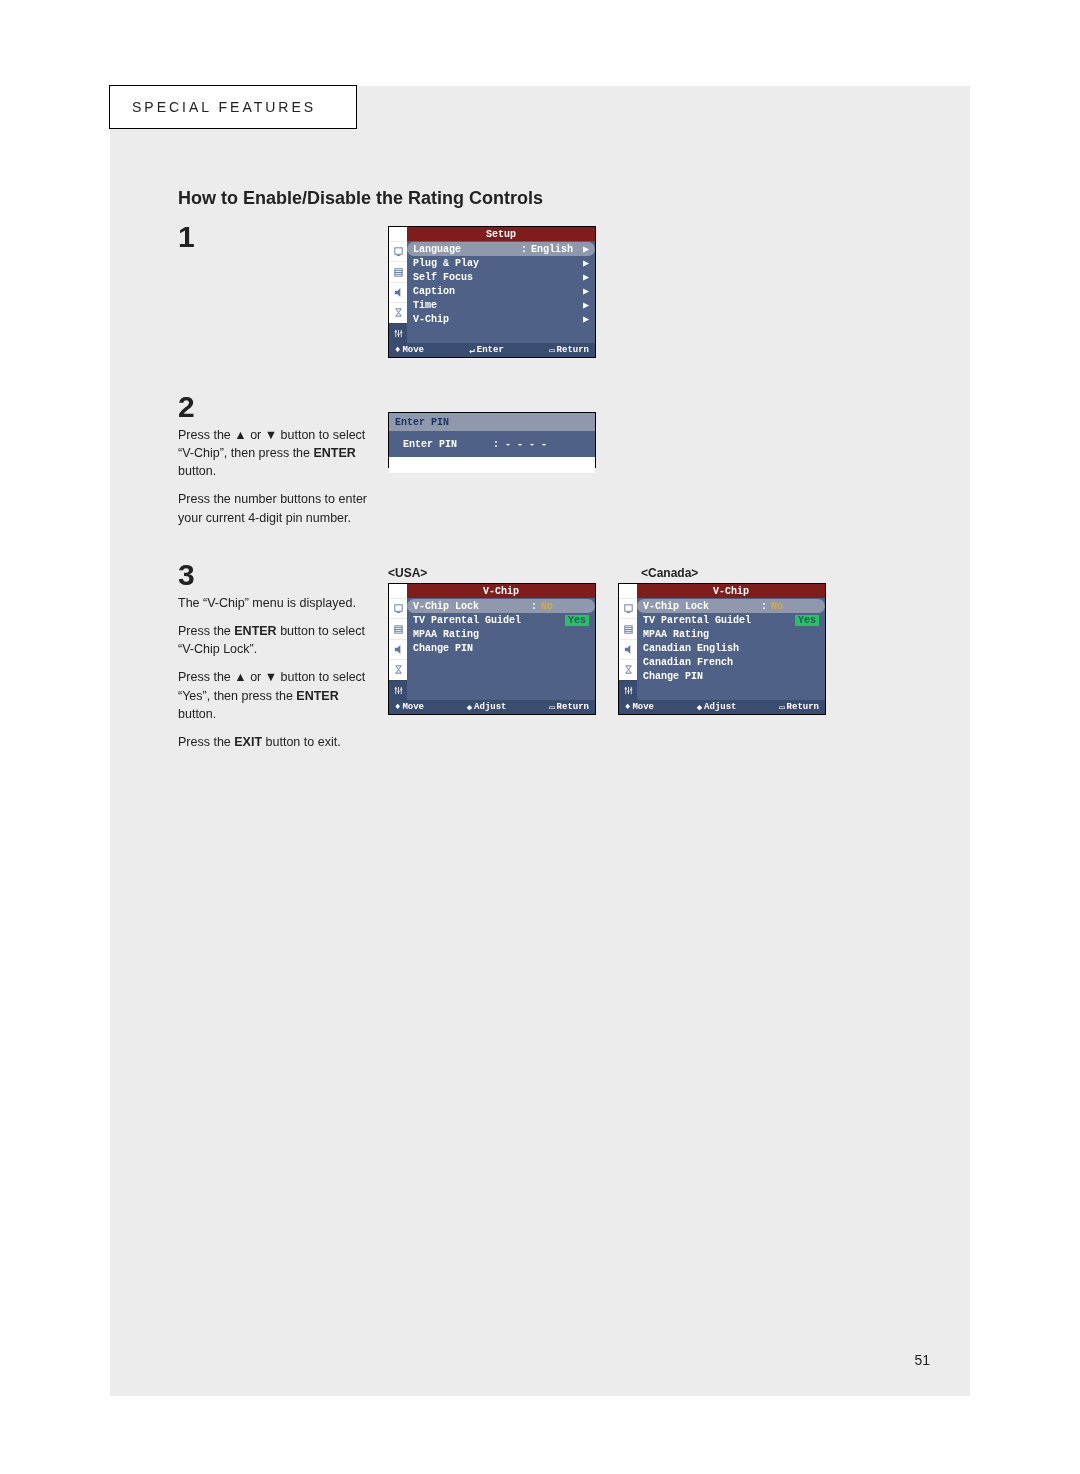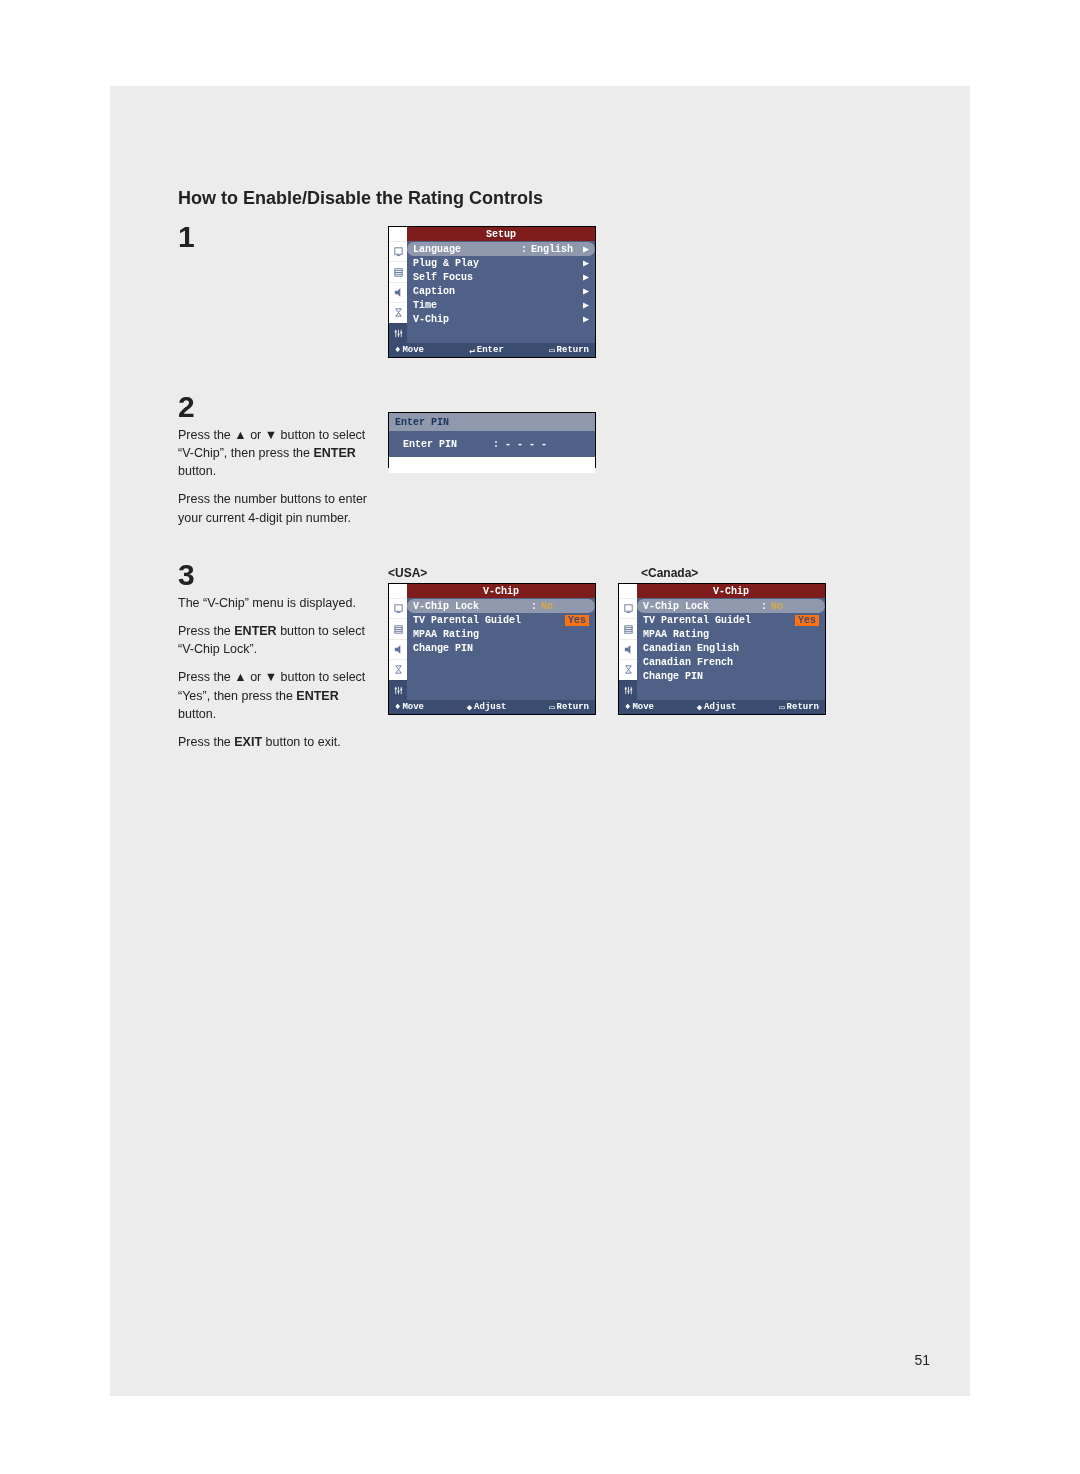--- a/index.html
+++ b/index.html
@@ -145,21 +145,21 @@
   .osd .row .label { flex: 1; overflow: hidden; text-overflow: clip; }
   .osd .row .val { width: 48px; padding-left: 4px; }
   .osd .row .caret { width: 10px; text-align: right; }
   .osd .row.sel {
     background: #8f98ad;
     color: #fff;
     border-radius: 7px;
   }
   .osd .row .valhl { color: #d7a84a; }
   .osd .row .valinv {
-    background: #f97316;
+    background: #22c55e;
     color: #3a4c70;
     padding: 0 3px;
   }
   .osd .footer {
     height: 14px;
     background: #3a4c70;
     color: #fff;
     display: flex;
     align-items: center;
     justify-content: space-between;
@@ -200,20 +200,23 @@
     font-size: 14px;
     color: #222;
   }
   svg.icn { width: 11px; height: 11px; }
 </style>
 </head>
 <body>
 
 <div class="page">
 
+  <div class="tab">
+    <span>SPECIAL FEATURES</span>
+  </div>
 
   <div class="page-title">How to Enable/Disable the Rating Controls</div>
 
   <div class="step step1">
     <div class="num">1</div>
   </div>
 
   <div class="osd osd-setup">
     <div class="titlebar">
       <div class="tvcell">TV</div>

